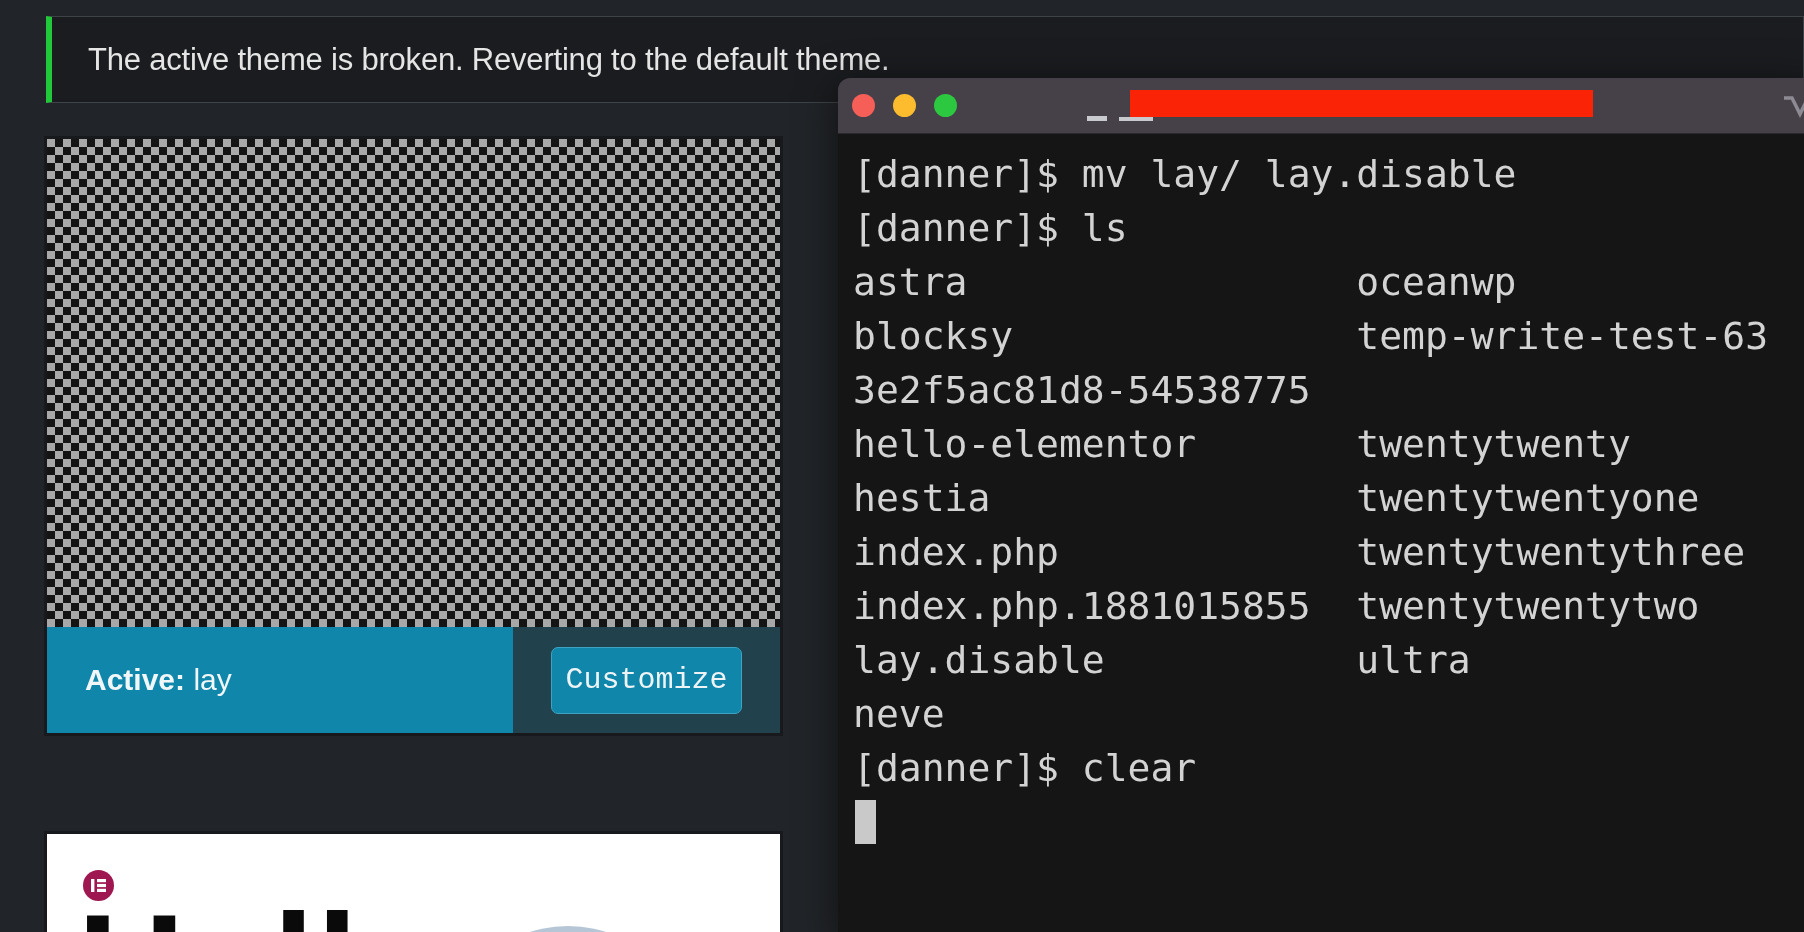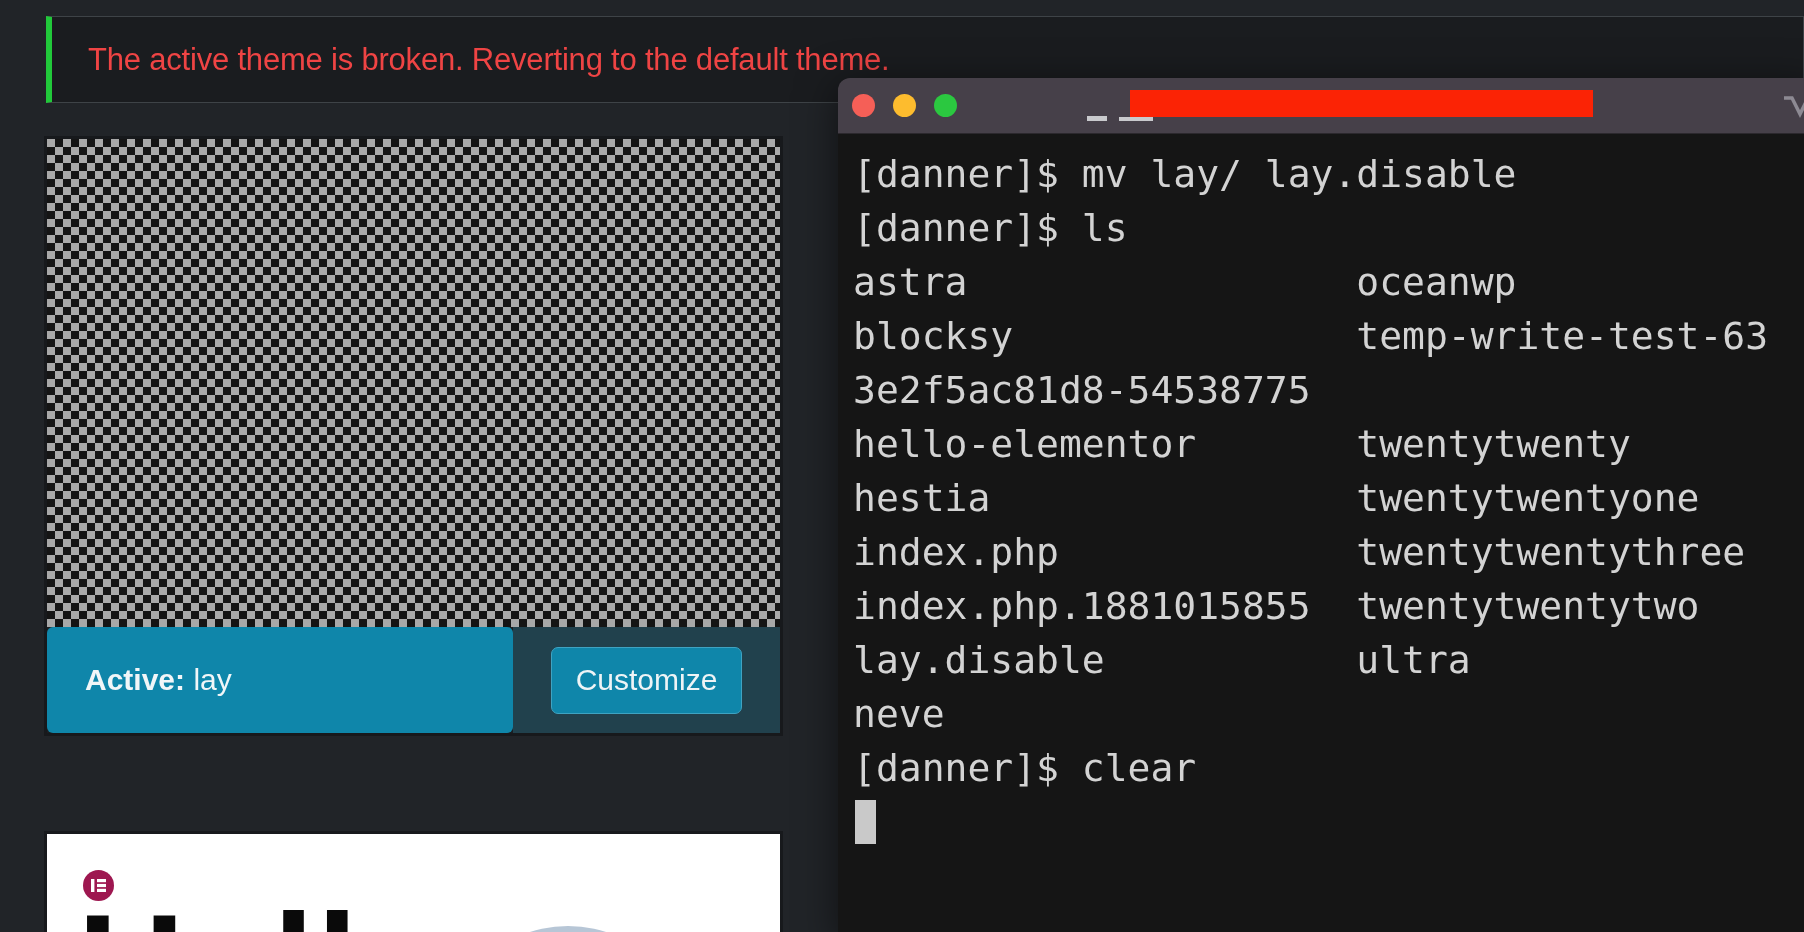--- a/index.html
+++ b/index.html
@@ -7,21 +7,21 @@
     position:relative;width:1804px;height:932px;overflow:hidden;
     background:#212428;font-family:"Liberation Sans",sans-serif;
   }
   
   .notice{
     position:absolute;left:46px;top:16px;width:1758px;height:87px;
     background:#1a1c1f;border:1px solid #3e4347;border-left:6px solid #21c93a;
     box-sizing:border-box;display:flex;align-items:center;
   }
   .notice-text{
-    padding-left:36px;font-size:31px;letter-spacing:-.2px;color:#ef4444;
+    padding-left:36px;font-size:31px;letter-spacing:-.2px;color:#e5e5e5;
   }
   
   .theme-card{
     position:absolute;left:44px;box-sizing:border-box;width:739px;
     border:3px solid #17191c;background:#1c1e21;
   }
   .card-active{top:136px;height:600px;}
   .screenshot-checker{
     width:100%;height:488px;
     background-color:#a8a8a8;
@@ -29,29 +29,28 @@
       linear-gradient(45deg,#141414 25%,transparent 25%,transparent 75%,#141414 75%),
       linear-gradient(45deg,#141414 25%,transparent 25%,transparent 75%,#141414 75%);
     background-position:0 0,8px 8px;
     background-size:16px 16px;
   }
   .card-footer{display:flex;height:106px;}
   .footer-left{
     width:466px;background:#0f86aa;display:flex;align-items:center;
     padding-left:38px;box-sizing:border-box;color:#f1f6f8;font-size:30px;
     white-space:pre;
-    border-radius:6px;
   }
   .footer-left b{font-weight:bold;}
   .footer-right{
     flex:1;background:#21414d;display:flex;align-items:center;justify-content:center;
   }
   .customize-btn{
     width:189px;height:65px;background:#0f86aa;border:1px solid #3fa3c2;
-    border-radius:7px;color:#eef4f6;font-size:30px;font-family:Liberation Sans, sans-serif;
+    border-radius:7px;color:#eef4f6;font-size:30px;font-family:Liberation Mono, monospace;
     display:flex;align-items:center;justify-content:center;cursor:pointer;
   }
   
   .card-hello{top:831px;height:170px;background:#ffffff;overflow:hidden;position:absolute;}
   .elementor-badge{
     position:absolute;left:36px;top:36px;width:31px;height:31px;border-radius:50%;
     background:#9e1750;display:flex;align-items:center;justify-content:center;
   }
   .hello-title{
     position:absolute;left:30px;top:58px;font-size:150px;line-height:150px;

